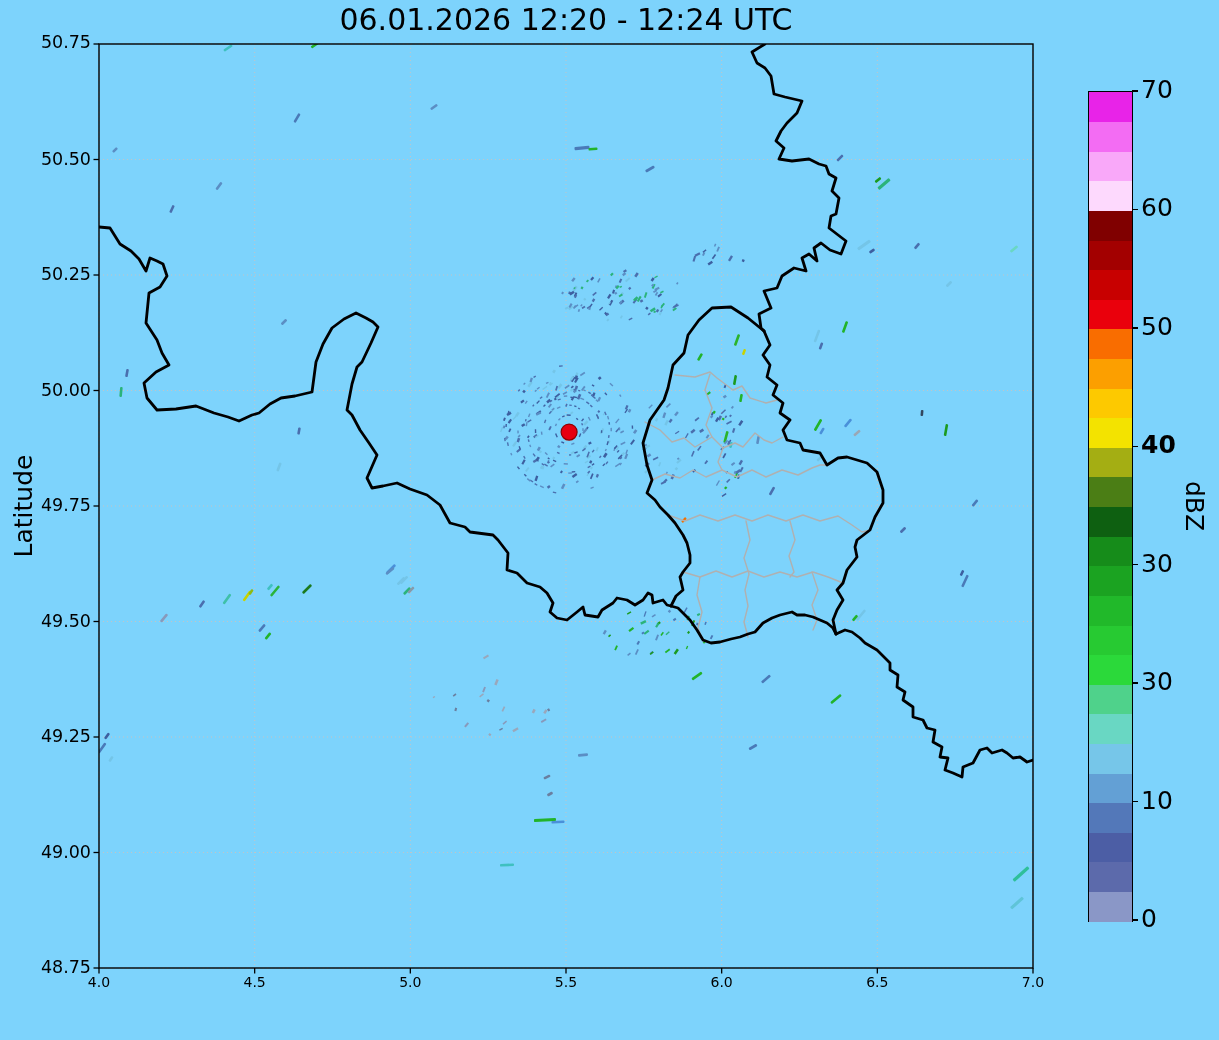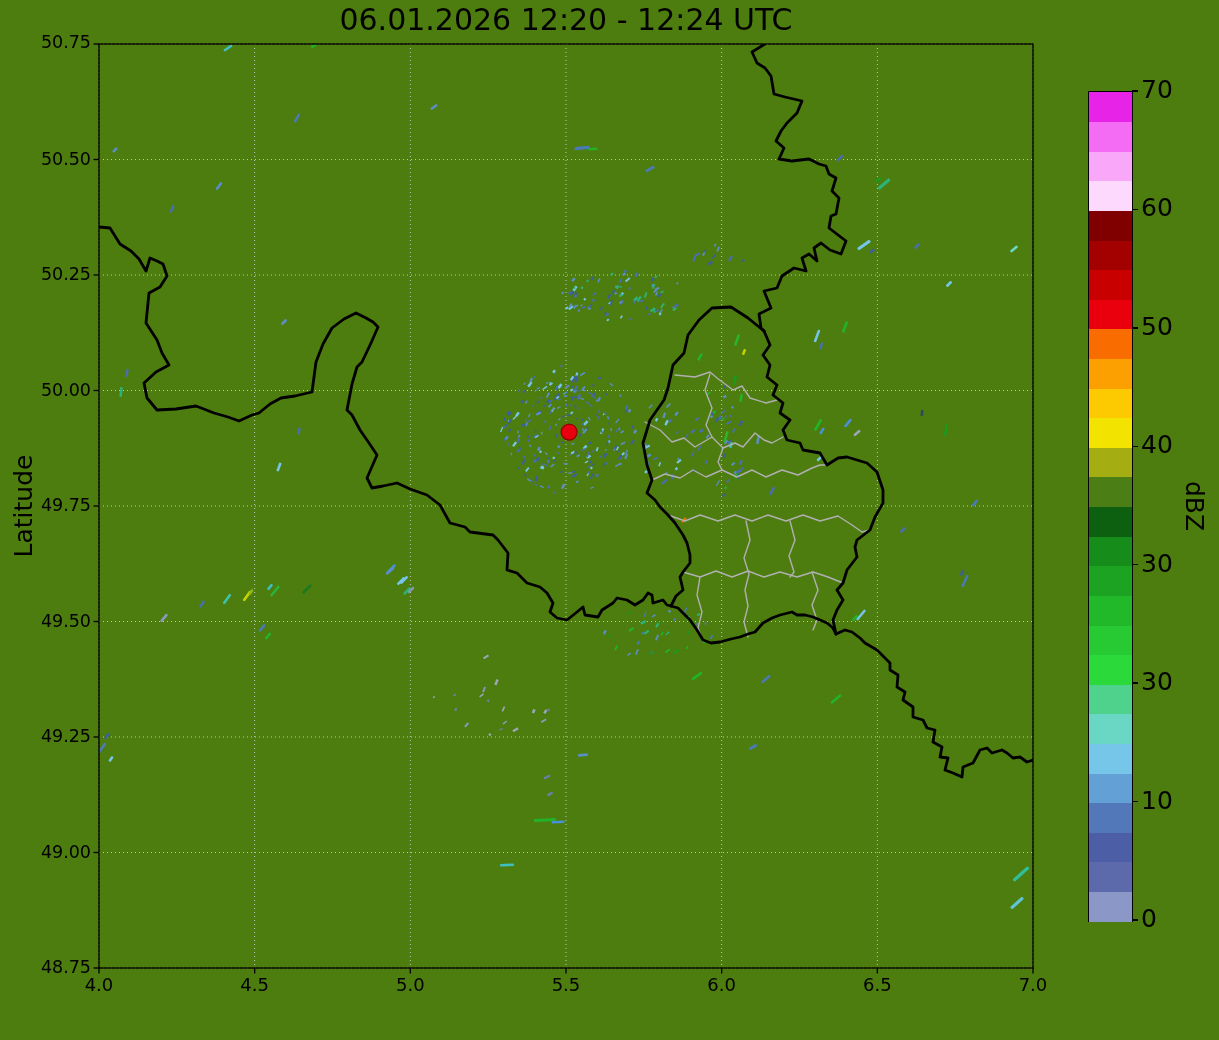--- a/index.html
+++ b/index.html
@@ -1,25 +1,25 @@
 <!DOCTYPE html>
 <html><head>
 <meta charset="utf-8">
 <style>
   html,body{margin:0;padding:0;background:#fff;}
-  .figure{position:relative;width:1219px;height:1040px;background:#4d7c0f;overflow:hidden;
+  .figure{position:relative;width:1219px;height:1040px;background:#7dd3fc;overflow:hidden;
           font-family:"DejaVu Sans","Liberation Sans",sans-serif;color:#000;}
   .title{position:absolute;left:99px;top:2px;width:934px;text-align:center;font-size:30px;}
   #map-svg{position:absolute;left:0;top:0;}
   .infobox{position:absolute;left:103px;top:48px;background:#fff;border:1.3px solid #1a1a1a;
            padding:4px 9px 6px 9px;font-size:15.5px;line-height:1.5;z-index:5;}
   .xlabel{position:absolute;left:99px;top:997px;width:934px;text-align:center;font-size:25px;}
   .ylabel{position:absolute;left:23px;top:506px;transform:translate(-50%,-50%) rotate(-90deg);
           font-size:25px;white-space:nowrap;}
-  .xtick{position:absolute;width:64px;text-align:center;font-size:18px;top:974px;}
+  .xtick{position:absolute;width:64px;text-align:center;font-size:14px;top:974px;}
   .ytick{position:absolute;width:55px;text-align:right;font-size:17.5px;left:36px;}
   .cbar{position:absolute;left:1088px;top:91px;width:43px;height:829px;border:1.3px solid #000;}
   .cband{position:absolute;left:0;width:43px;}
   .cbtickmark{position:absolute;width:6px;height:1.5px;background:#000;left:1132px;}
   .cbticklabel{position:absolute;left:1141px;font-size:25px;}
   .cblabel{position:absolute;left:1194px;top:506px;transform:translate(-50%,-50%) rotate(90deg);
            font-size:25px;white-space:nowrap;}
 </style>
 </head>
 <body>
@@ -690,21 +690,21 @@
   <div id="cbticks">
       <div class="cbtickmark" style="top: 919.25px;"></div>
       <div class="cbticklabel" style="top: 904px;">0</div>
       <div class="cbtickmark" style="top: 800.821px;"></div>
       <div class="cbticklabel" style="top: 785.571px;">10</div>
       <div class="cbtickmark" style="top: 682.393px;"></div>
       <div class="cbticklabel" style="top: 667.143px;">30</div>
       <div class="cbtickmark" style="top: 563.964px;"></div>
       <div class="cbticklabel" style="top: 548.714px;">30</div>
       <div class="cbtickmark" style="top: 445.536px;"></div>
-      <div class="cbticklabel" style="top: 430.286px;">40</div>
+      <div class="cbticklabel" style="top: 430.286px; font-weight: bold;">40</div>
       <div class="cbtickmark" style="top: 327.107px;"></div>
       <div class="cbticklabel" style="top: 311.857px;">50</div>
       <div class="cbtickmark" style="top: 208.679px;"></div>
       <div class="cbticklabel" style="top: 193.429px;">60</div>
       <div class="cbtickmark" style="top: 90.25px;"></div>
       <div class="cbticklabel" style="top: 75px;">70</div>
     </div>
   <div class="cblabel">dBZ</div>
 
 </div>

